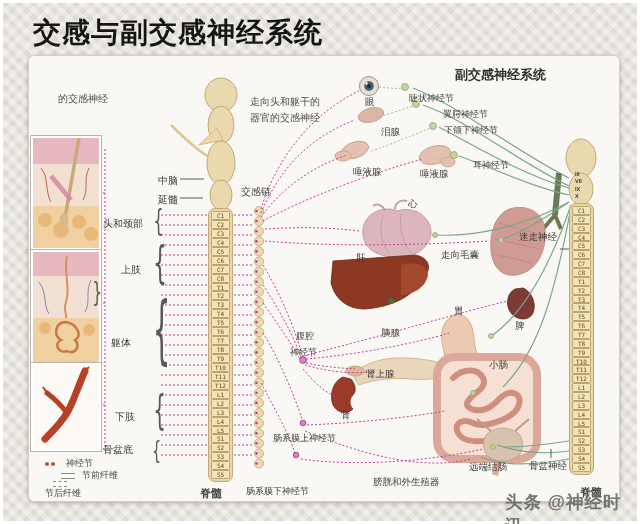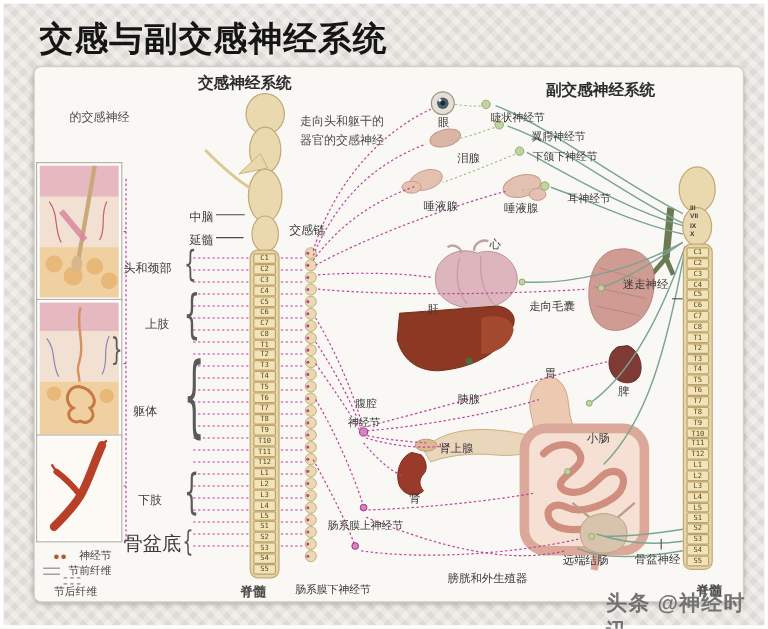--- a/index.html
+++ b/index.html
@@ -228,21 +228,20 @@
     </g>
 
     <g stroke="#4a4a4a" stroke-width=".9" fill="none">
       <path d="M177 176 H201"></path>
       <path d="M177 195 H200"></path>
       <path d="M557 246 H566"></path>
       <path d="M548 446 V455"></path>
     </g>
   </svg>
 
-  <div class="hdr" style="left:162px;top:57px;">交感神经系统</div>
   <div class="hdr" style="left:452px;top:63px;">副交感神经系统</div>
 
   <div class="note" style="left:55px;top:88px;">
     <div>的交感神经</div>
   </div>
   <div class="note" style="left:247px;top:91px;">
     <div>走向头和躯干的</div>
     <div>器官的交感神经</div>
   </div>
 
@@ -362,21 +361,21 @@
   <div class="lb" style="left:238px;top:182px;font-size:10px;">交感链</div>
 
   <div class="lb" style="left:100px;top:214px;font-size:10px;">头和颈部</div>
   <div class="brace" style="left:146px;top:203px;font-size:30px;transform:scaleX(.55);">{</div>
   <div class="lb" style="left:118px;top:260px;font-size:10px;">上肢</div>
   <div class="brace" style="left:143px;top:238px;font-size:44px;transform:scaleX(.5);">{</div>
   <div class="lb" style="left:108px;top:333px;font-size:10px;">躯体</div>
   <div class="brace" style="left:139px;top:296px;font-size:62px;transform:scale(.45,1.2);">{</div>
   <div class="lb" style="left:112px;top:407px;font-size:10px;">下肢</div>
   <div class="brace" style="left:144px;top:387px;font-size:40px;transform:scaleX(.5);">{</div>
-  <div class="lb" style="left:100px;top:440px;font-size:16px;font-family:Liberation Mono, monospace;">骨盆底</div>
+  <div class="lb" style="left:100px;top:440px;font-size:10px;font-family:Liberation Mono, monospace;">骨盆底</div>
   <div class="brace" style="left:146px;top:436px;font-size:24px;transform:scaleX(.6);">{</div>
 
   <div class="lb" style="left:406px;top:89px;font-size:9px;">睫状神经节</div>
   <div class="lb" style="left:440px;top:105px;font-size:9px;">翼腭神经节</div>
   <div class="lb" style="left:441px;top:121px;font-size:9px;">下颌下神经节</div>
   <div class="lb" style="left:470px;top:156px;font-size:9px;">耳神经节</div>
   <div class="lb" style="left:293px;top:327px;font-size:9px;">腹腔</div>
   <div class="lb" style="left:287px;top:343px;font-size:9px;">神经节</div>
   <div class="lb" style="left:270px;top:429px;font-size:9px;">肠系膜上神经节</div>
   <div class="lb" style="left:243px;top:482px;font-size:9px;">肠系膜下神经节</div>
@@ -399,21 +398,21 @@
   <div class="lb" style="left:526px;top:457px;">骨盆神经</div>
   <div class="lb" style="left:370px;top:473px;">膀胱和外生殖器</div>
 
   <div class="legend-row" style="left:42px;top:454px;">
     <span class="sym">
         <span class="dot"></span>
         <span class="dot"></span>
       </span>
     <span class="txt">神经节</span>
   </div>
-  <div class="legend-row" style="left:33px;top:466px;align-items:center;">
+  <div class="legend-row" style="left:58px;top:466px;align-items:center;">
     <span class="sym">
         <span class="ln"></span>
       </span>
     <span class="txt">节前纤维</span>
   </div>
   <div class="legend-row" style="left:42px;top:478px;flex-direction:column;">
     <span class="sym">
         <span class="ln lnd"></span>
       </span>
     <span class="txt">节后纤维</span>

